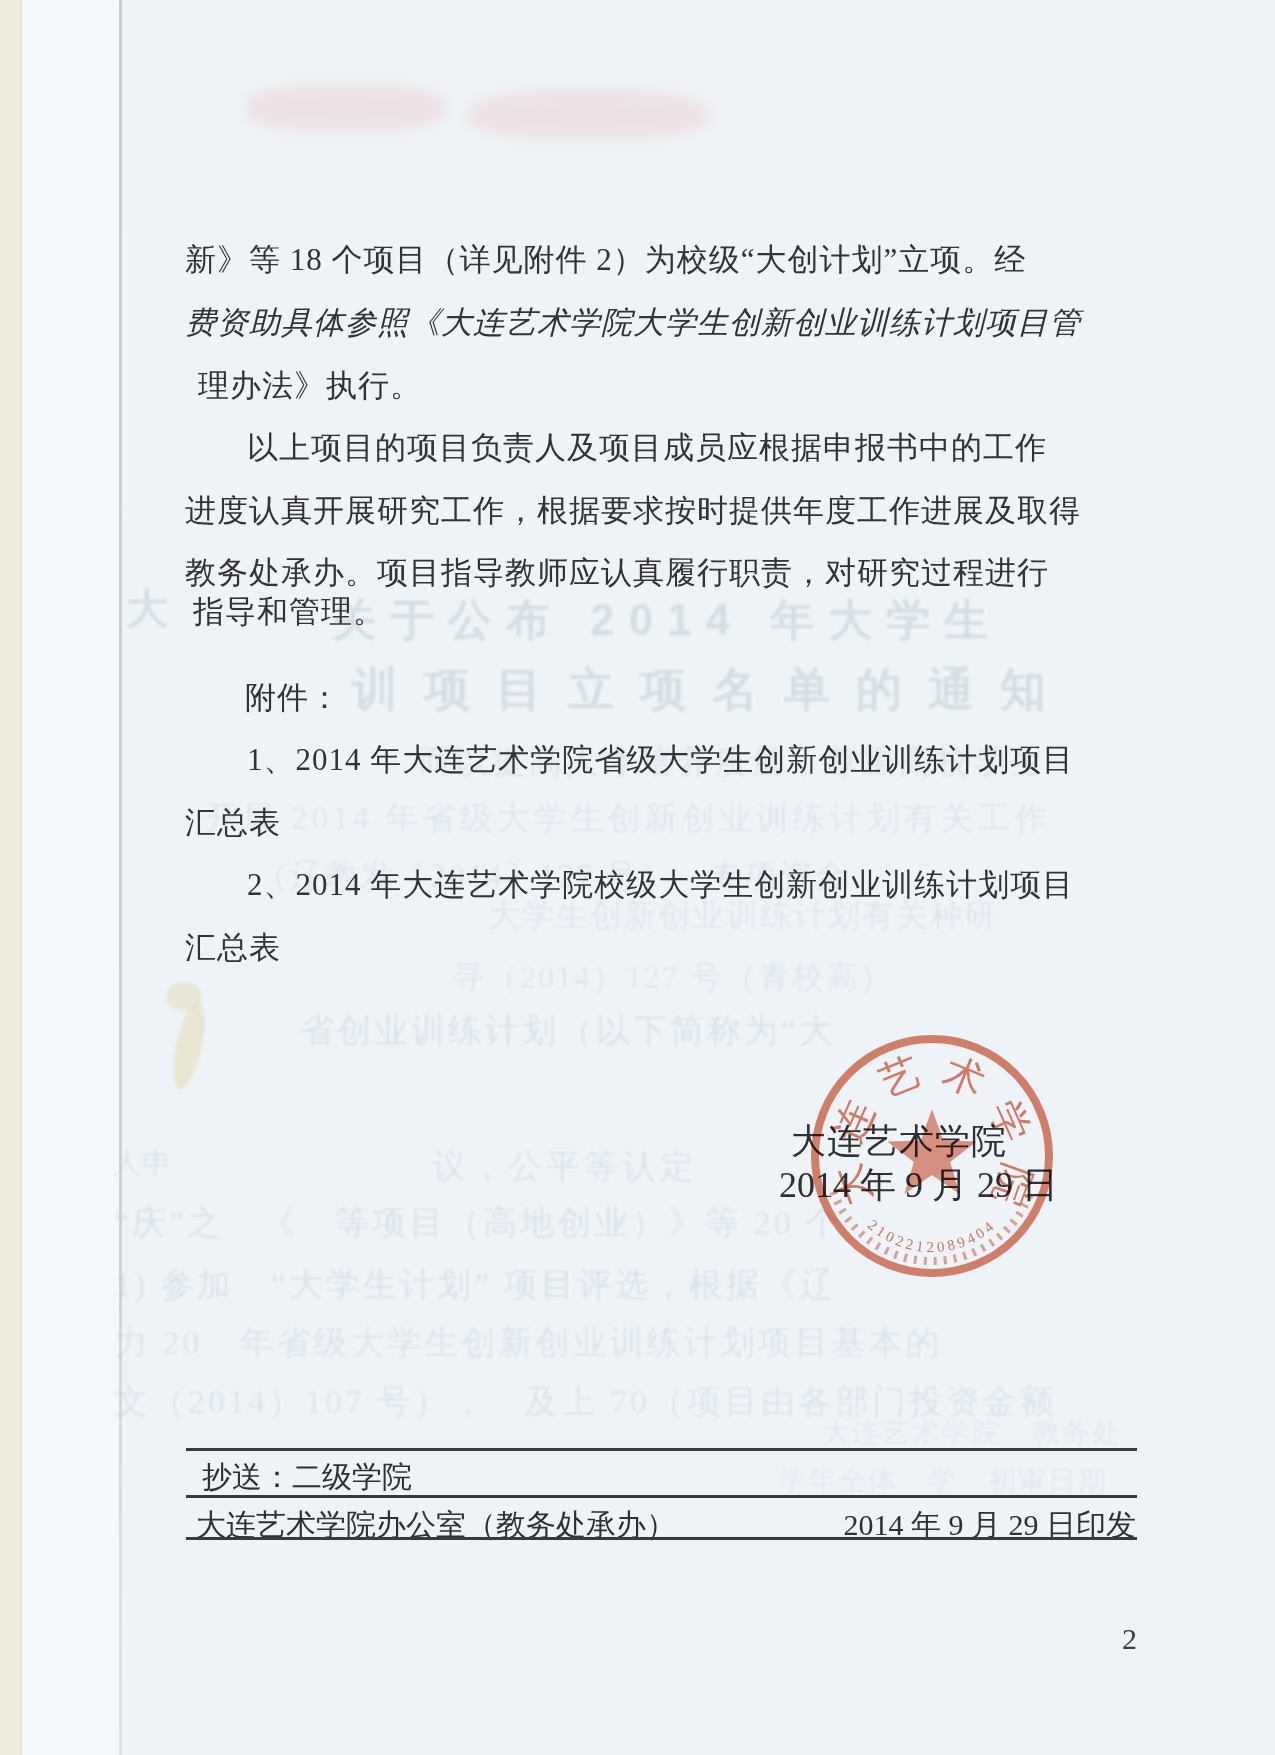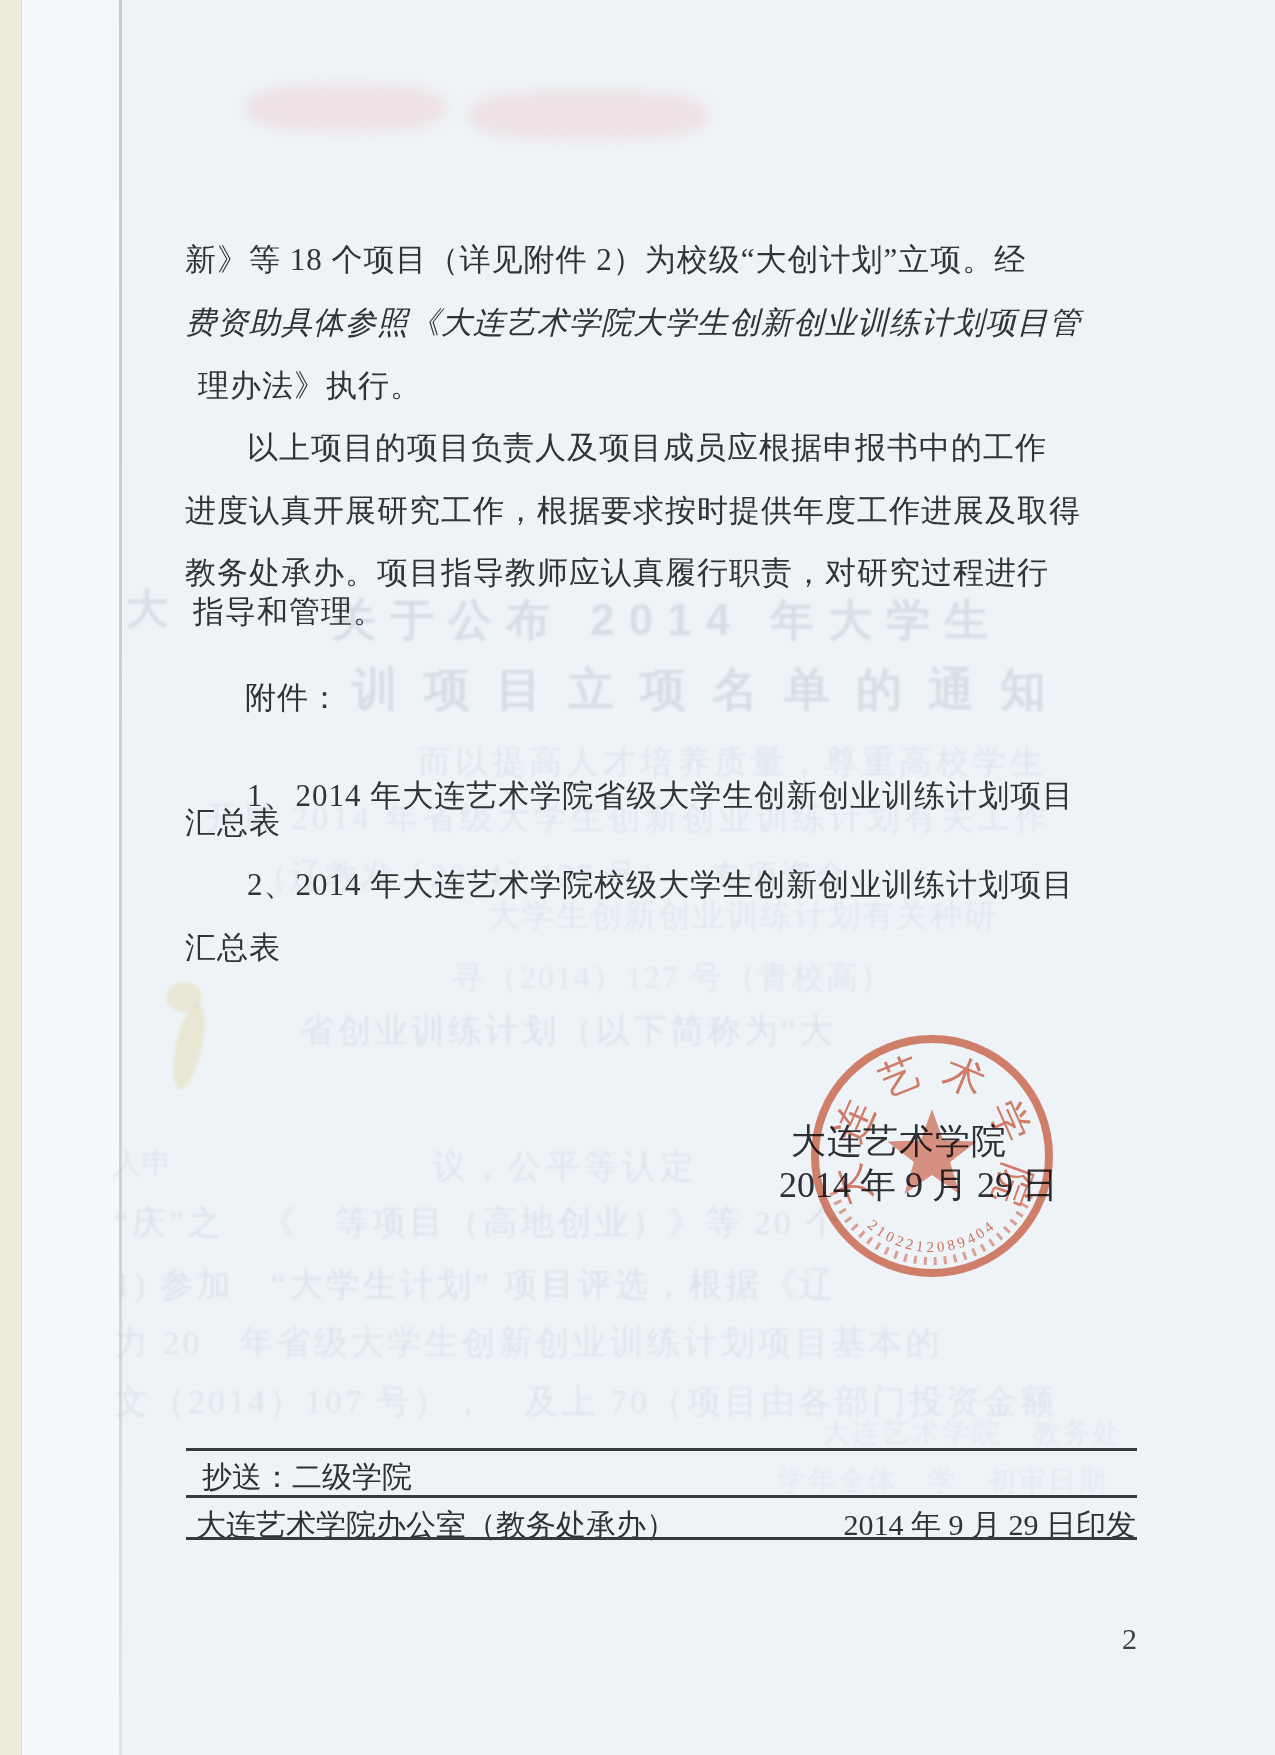--- a/index.html
+++ b/index.html
@@ -69,21 +69,21 @@
 
 <div id="body-layer">
     <div class="bline" style="left: 185px; top: 242px;">新》等 18 个项目（详见附件 2）为校级“大创计划”立项。经</div>
     <div class="bline" style="left: 185px; top: 305px; font-style: italic;">费资助具体参照《大连艺术学院大学生创新创业训练计划项目管</div>
     <div class="bline" style="left: 198px; top: 368px;">理办法》执行。</div>
     <div class="bline" style="left: 247px; top: 430px;">以上项目的项目负责人及项目成员应根据申报书中的工作</div>
     <div class="bline" style="left: 185px; top: 493px;">进度认真开展研究工作，根据要求按时提供年度工作进展及取得</div>
     <div class="bline" style="left: 185px; top: 555px;">教务处承办。项目指导教师应认真履行职责，对研究过程进行</div>
     <div class="bline" style="left: 185px; top: 594px; margin-left: 8px;">指导和管理。</div>
     <div class="bline" style="left: 245px; top: 680px;">附件：</div>
-    <div class="bline" style="left: 247px; top: 742px; margin-top: 36px;">1、2014 年大连艺术学院省级大学生创新创业训练计划项目</div>
+    <div class="bline" style="left: 247px; top: 742px;">1、2014 年大连艺术学院省级大学生创新创业训练计划项目</div>
     <div class="bline" style="left: 185px; top: 805px;">汇总表</div>
     <div class="bline" style="left: 247px; top: 867px;">2、2014 年大连艺术学院校级大学生创新创业训练计划项目</div>
     <div class="bline" style="left: 185px; top: 930px;">汇总表</div>
   </div>
 
 <div class="sig-org">大连艺术学院</div>
 <div class="sig-date">2014 年 9 月 29 日</div>
 
 <svg class="seal" viewBox="0 0 252 252">
   <circle cx="126" cy="126" r="117" fill="none" stroke="#d4583a" stroke-width="8" opacity="0.78"></circle>

